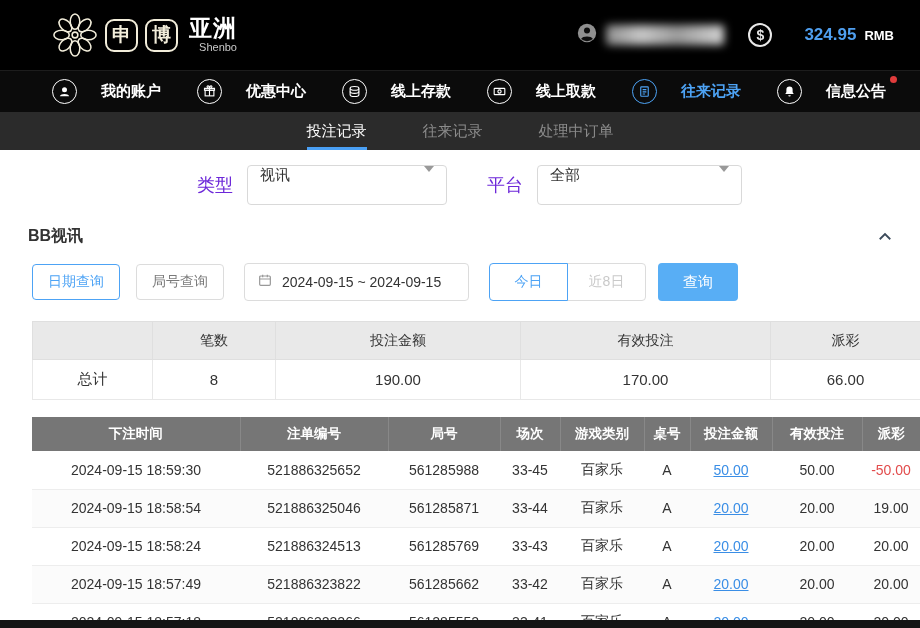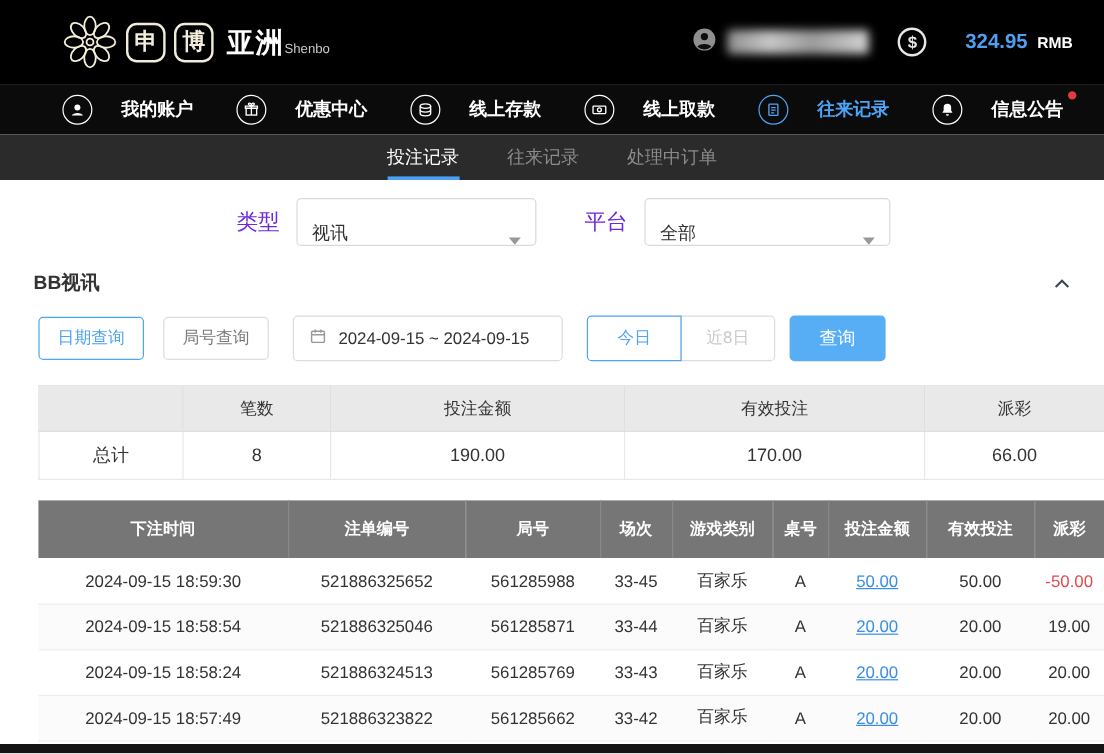--- a/index.html
+++ b/index.html
@@ -5,21 +5,21 @@
   * { margin:0; padding:0; box-sizing:border-box; }
   body { font-family:"Liberation Sans","DejaVu Sans",sans-serif; background:#fff; }
   .screen { width:920px; height:628px; position:relative; overflow:hidden; background:#fff; }
 
   
   .top-header { height:70px; background:#000; display:flex; align-items:center; padding:0 26px 0 30px; }
   .logo { display:flex; align-items:center; gap:7px; margin-left:22px; }
   .logo-flower svg { display:block; }
   .logo-box { width:33px; height:33px; border:2px solid #f2edda; border-radius:9px; color:#f2edda;
               display:flex; align-items:center; justify-content:center; font-size:19px; font-weight:bold; }
-  .logo-text { display:flex; flex-direction:row; line-height:1; margin-left:4px; }
+  .logo-text { display:flex; flex-direction:column; line-height:1; margin-left:4px; }
   .logo-region { color:#fff; font-size:23px; font-weight:bold; letter-spacing:1px; }
   .logo-brand { color:#c9c9c9; font-size:11px; margin-top:2px; align-self:flex-end; }
   .header-right { margin-left:auto; display:flex; align-items:center; gap:24px; }
   .user-chip { display:flex; align-items:center; gap:8px; }
   .blur-name { width:118px; height:20px; border-radius:3px;
                background:linear-gradient(90deg,#8d8d8d,#c6c6c6 30%,#9a9a9a 60%,#d2d2d2);
                filter:blur(4px); }
   .balance { display:flex; align-items:center; gap:8px; cursor:pointer; }
   .dollar-circle { width:24px; height:24px; border:2px solid #e8e8e8; border-radius:50%; color:#e8e8e8;
                    font-size:14px; font-weight:bold; display:flex; align-items:center; justify-content:center; }
@@ -31,31 +31,31 @@
          gap:36px; padding-left:52px; }
   .nav-item { display:flex; align-items:center; gap:24px; color:#fff; font-size:15px; font-weight:bold;
               cursor:pointer; position:relative;justify-content:space-between; }
   .nav-item.active { color:#4da3f5; }
   .nav-icon { width:25px; height:25px; border:1.5px solid currentColor; border-radius:50%;
               display:flex; align-items:center; justify-content:center; flex:0 0 auto; }
   .nav-icon svg { width:15px; height:15px; }
   .nav-badge { position:absolute; top:-3px; right:-11px; width:7px; height:7px; border-radius:50%; background:#e03c3c; }
 
   
-  .subnav { height:38px; background:#2b2b2b; display:flex; justify-content:center; gap:40px; }
+  .subnav { height:38px; background:#2b2b2b; display:flex; justify-content:center; gap:56px; }
   .subnav-tab { position:relative; display:flex; align-items:center; color:#8b8b8b; font-size:15px; cursor:pointer; }
   .subnav-tab.active { color:#fff; }
   .tab-underline { position:absolute; left:0; right:0; bottom:0; height:3px; background:#4aa0f5; }
 
   
   .filter-row { display:flex; align-items:center; padding:15px 0 15px 197px; }
   .filter-label { font-size:18px; color:#6d28d9; margin-right:14px; }
   .filter-label.second { margin-left:40px; }
   .select-box { height:40px; border:1px solid #d9d9d9; border-radius:4px; background:#fff; display:flex;
-                align-items:flex-end; justify-content:space-between; padding:0 12px; cursor:pointer; }
+                align-items:flex-start; justify-content:space-between; padding:0 12px; cursor:pointer; }
   .select-type { width:200px; }
   .select-platform { width:205px; }
   .select-value { font-size:15px; color:#333; }
   .caret-down { width:0; height:0; border-left:5px solid transparent; border-right:5px solid transparent;
                 border-top:6px solid #999; }
 
   
   .section-head { display:flex; align-items:center; justify-content:space-between; padding:6px 26px 10px 28px; }
   .section-title { font-size:16px; font-weight:bold; color:#333; }
   .collapse-btn { cursor:pointer; display:flex; }
@@ -79,21 +79,21 @@
                 font-size:15px; display:flex; align-items:center; justify-content:center; cursor:pointer; }
 
   
   .sum-table { border-collapse:collapse; table-layout:fixed; width:888px; margin:0 0 17px 32px; }
   .sum-table th { background:#e9e9e9; height:38px; font-size:14px; font-weight:normal; color:#333;
                   border:1px solid #dfdfdf; text-align:center; }
   .sum-table td { height:40px; font-size:15px; color:#333; border:1px solid #e8e8e8; text-align:center; background:#fff; }
 
   
   .bet-table { border-collapse:collapse; table-layout:fixed; width:888px; margin-left:32px; }
-  .bet-table th { background:#767676; color:#fff; height:48px; font-size:13.5px; font-weight:bold;
+  .bet-table th { background:#767676; color:#fff; height:34px; font-size:13.5px; font-weight:bold;
                   text-align:center; border-right:1px solid #888;margin-top:28px; }
   .bet-table th:last-child { border-right:none; }
   .bet-table td { height:38px; font-size:14px; color:#333; text-align:center; border-bottom:1px solid #ededed; background:#fff; }
   .bet-table tbody tr:nth-child(even) td { background:#fbfbfb; }
   .amount-link { color:#3a8ee6; text-decoration:underline; cursor:pointer; }
   td.neg { color:#e24c4c; }
 
   .footer-strip { position:absolute; left:0; bottom:0; width:100%; height:8px; background:#141414; }
 </style>
 </head>

